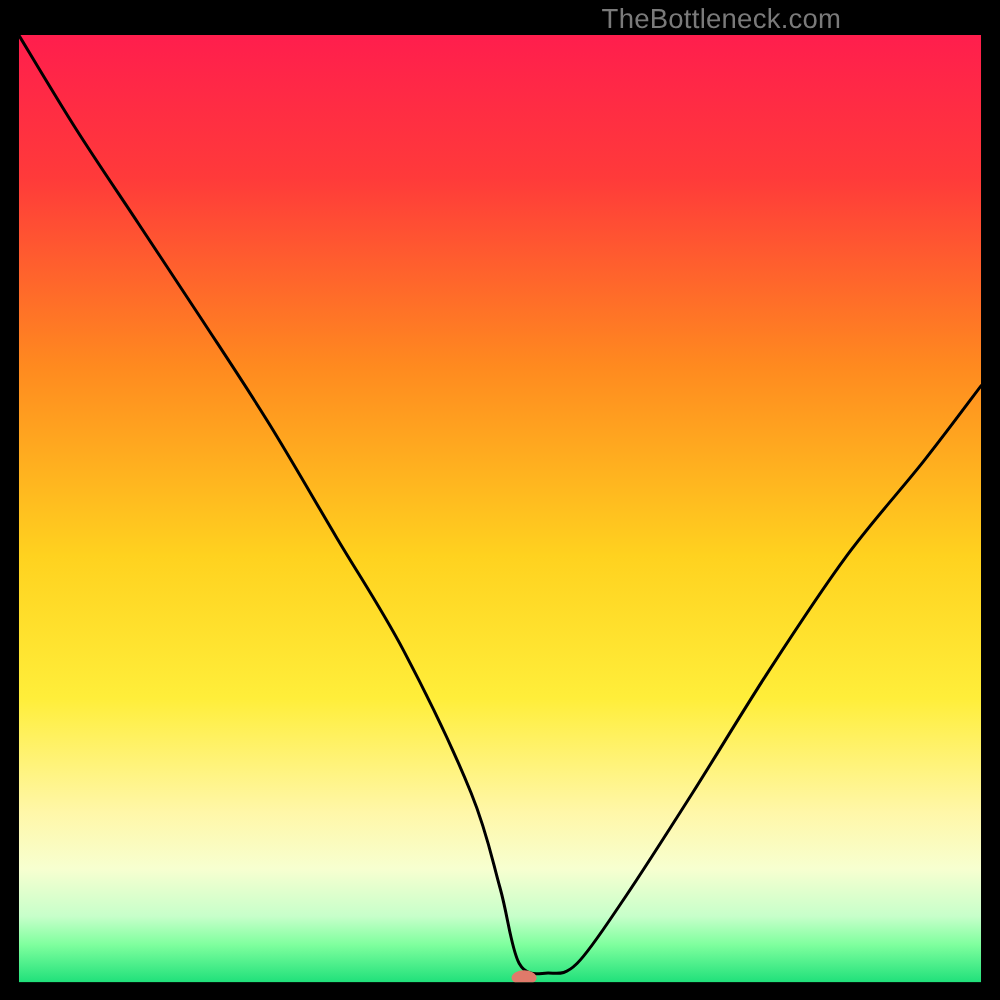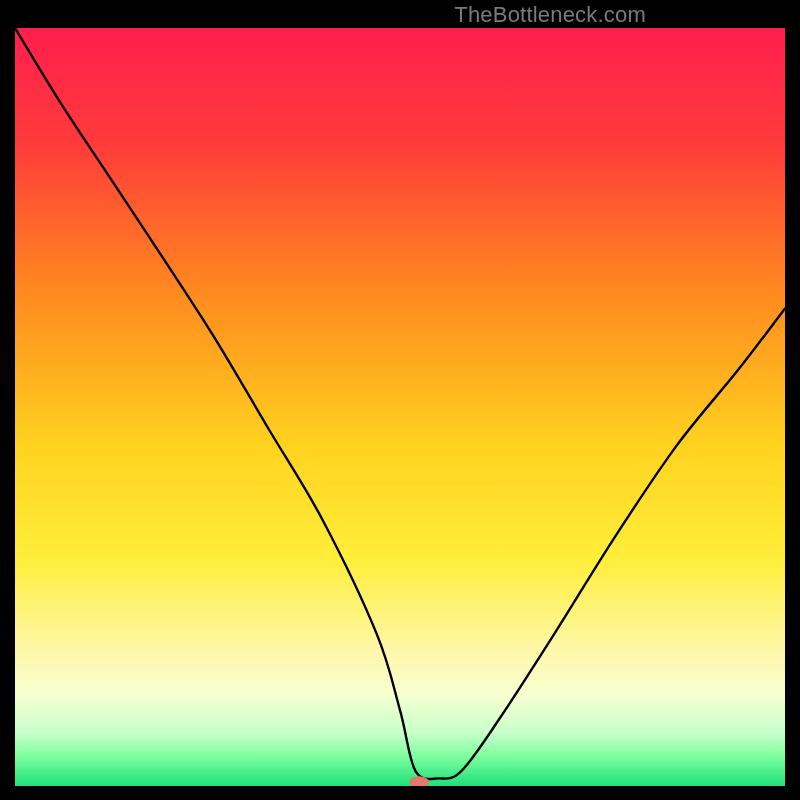--- a/index.html
+++ b/index.html
@@ -9,20 +9,21 @@
     height: 800px;
     background: #000;
     font-family: Arial, Helvetica, sans-serif;
     overflow: hidden;
   }
   .frame {
     position: relative;
     width: 656px;
     height: 800px;
     background: #000;
+    padding-left: 27px;
   }
   .watermark {
     position: absolute;
     top: 2px;
     right: 10px;
     color: #7a7a7a;
     font-size: 22px;
     letter-spacing: 0.2px;
     font-weight: 500;
     z-index: 10;

